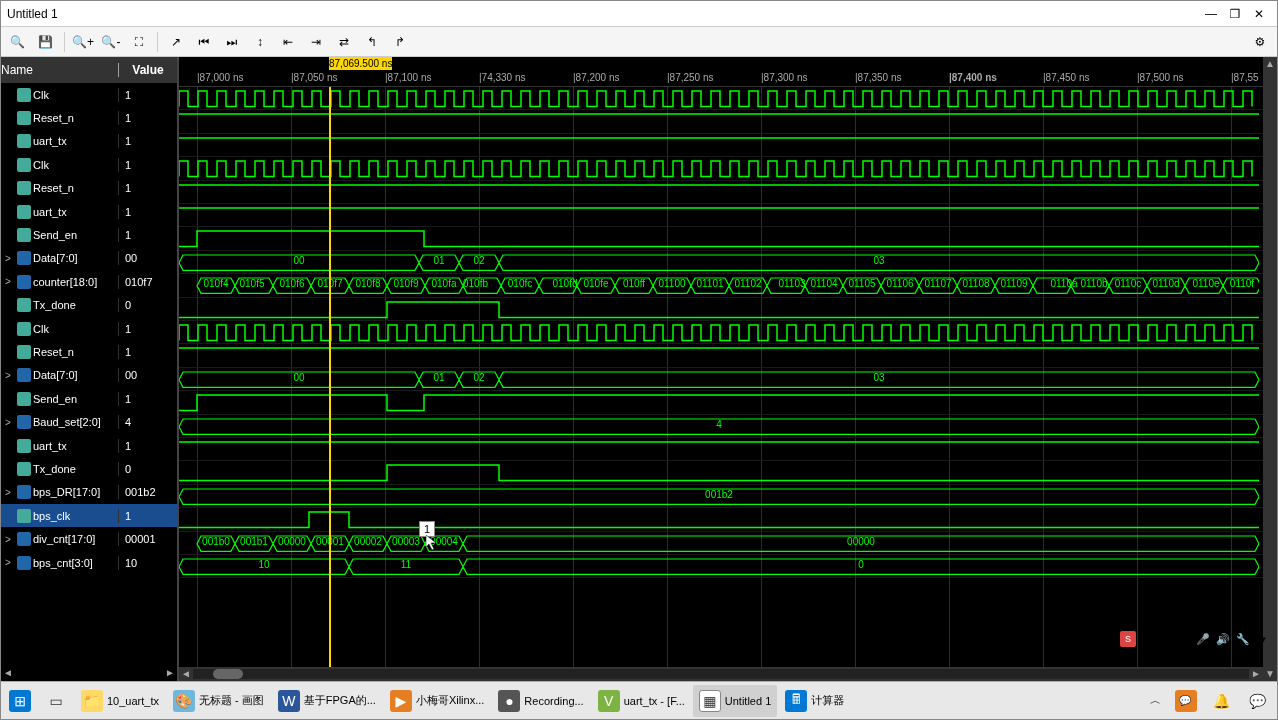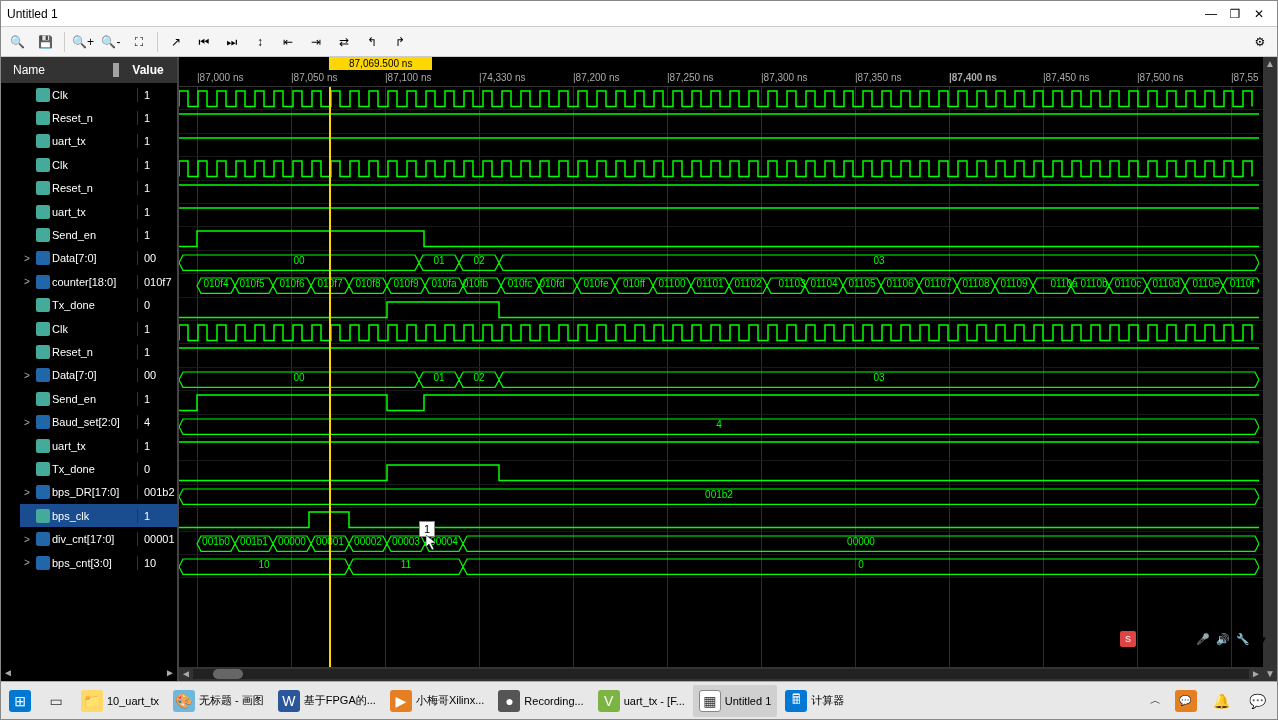--- a/index.html
+++ b/index.html
@@ -8,35 +8,35 @@
 .titlebar { height: 26px; background: #fff; display: flex; align-items: center; padding: 0 6px; border-bottom: 1px solid #ccc; }
 .titlebar .title { flex: 1; font-size: 12px; }
 .titlebar .wc { width: 24px; height: 20px; text-align: center; line-height: 20px; cursor: pointer; }
 .toolbar { height: 30px; display: flex; align-items: center; gap: 2px; padding: 2px 4px; border-bottom: 1px solid #ccc; background: #f5f5f5; }
 .toolbar .tbtn { width: 26px; height: 26px; display: flex; align-items: center; justify-content: center; cursor: pointer; border-radius: 3px; }
 .toolbar .sep { width: 1px; height: 20px; background: #ccc; margin: 0 3px; }
 .toolbar .spacer { flex: 1; }
 .main { flex: 1; display: flex; background: #000; position: relative; overflow: hidden; }
 .signal-panel { width: 178px; display: flex; flex-direction: column; background: #000; border-right: 2px solid #444; }
 .sig-header { display: flex; height: 26px; background: #333; color: #fff; align-items: center; }
-.sig-header .name-col { width: 118px; padding-left: 12px; border-right: 6px solid #a3a3a3; }
+.sig-header .name-col { width: 118px; padding-left: 0; border-right: 1px solid #a3a3a3; }
 .sig-header .val-col { flex: 1; text-align: center; font-weight: bold; }
-.sig-body { flex: 1; overflow: hidden; padding-left: 19px; }
+.sig-body { flex: 1; overflow: hidden; }
 .sig-row { display: flex; height: 23.4px; align-items: center; color: #fff; }
 .sig-row.selected { background: #1a4d8f; }
 .sig-row .nm { width: 118px; display: flex; align-items: center; gap: 2px; padding-left: 4px; border-right: 1px solid #333; }
 .sig-row .expand { width: 10px; color: #aaa; cursor: pointer; font-size: 10px; }
 .sig-row .icon { width: 14px; height: 14px; display: inline-block; }
 .sig-row .icon.bit { background: #4a9; border-radius: 2px; }
 .sig-row .icon.bus { background: #26a; border-radius: 2px; }
 .sig-row .label { font-size: 11px; }
 .sig-row .val { flex: 1; padding-left: 6px; font-size: 11px; }
 .wave-panel { flex: 1; display: flex; flex-direction: column; position: relative; }
 .cursor-bar { height: 14px; background: #000; position: relative; }
-.cursor-tag { position: absolute; left: 150px; background: #ffd700; color: #000; font-size: 10px; padding: 1px 20px; }
+.cursor-tag { position: absolute; left: 150px; background: #ffd700; color: #000; font-size: 10px; padding: 1px 0; }
 .ruler { height: 16px; background: #000; color: #aaa; position: relative; border-bottom: 1px solid #333; }
 .ruler span { position: absolute; font-size: 10px; top: 1px; }
 .wave-body { flex: 1; position: relative; background: #000; overflow: hidden; }
 .yellow-cursor { position: absolute; left: 150px; top: 0; bottom: 0; width: 2px; background: #ffd700; z-index: 5; }
 .wave-row { height: 23.4px; position: relative; border-bottom: 1px solid #1a1a1a; }
 .grid-v { position: absolute; top: 0; bottom: 0; width: 1px; background: #1a3a1a; }
 svg.wave { position: absolute; inset: 0; }
 .bus-val { position: absolute; top: 4px; color: #0f0; font-size: 10px; text-align: center; }
 .tooltip { position: absolute; left: 240px; top: 434px; background: #fff; color: #000; font-size: 11px; padding: 1px 4px; border: 1px solid #888; z-index: 10; }
 .cursor-arrow { position: absolute; left: 247px; top: 448px; z-index: 11; }
@@ -361,21 +361,21 @@
             </svg>
             <div class="bus-val" style="left:18px;width:38px">010f4</div>
             <div class="bus-val" style="left:56px;width:34px">010f5</div>
             <div class="bus-val" style="left:94px;width:38px">010f6</div>
             <div class="bus-val" style="left:132px;width:38px">010f7</div>
             <div class="bus-val" style="left:170px;width:38px">010f8</div>
             <div class="bus-val" style="left:208px;width:38px">010f9</div>
             <div class="bus-val" style="left:246px;width:38px">010fa</div>
             <div class="bus-val" style="left:284px;width:18px">010fb</div>
             <div class="bus-val" style="left:322px;width:38px">010fc</div>
-            <div class="bus-val" style="left:354px;width:38px">010fd</div>
+            <div class="bus-val" style="left:367px;width:38px">010fd</div>
             <div class="bus-val" style="left:398px;width:38px">010fe</div>
             <div class="bus-val" style="left:436px;width:38px">010ff</div>
             <div class="bus-val" style="left:474px;width:38px">01100</div>
             <div class="bus-val" style="left:512px;width:38px">01101</div>
             <div class="bus-val" style="left:550px;width:38px">01102</div>
             <div class="bus-val" style="left:588px;width:50px">01103</div>
             <div class="bus-val" style="left:626px;width:38px">01104</div>
             <div class="bus-val" style="left:664px;width:38px">01105</div>
             <div class="bus-val" style="left:702px;width:38px">01106</div>
             <div class="bus-val" style="left:740px;width:38px">01107</div>

